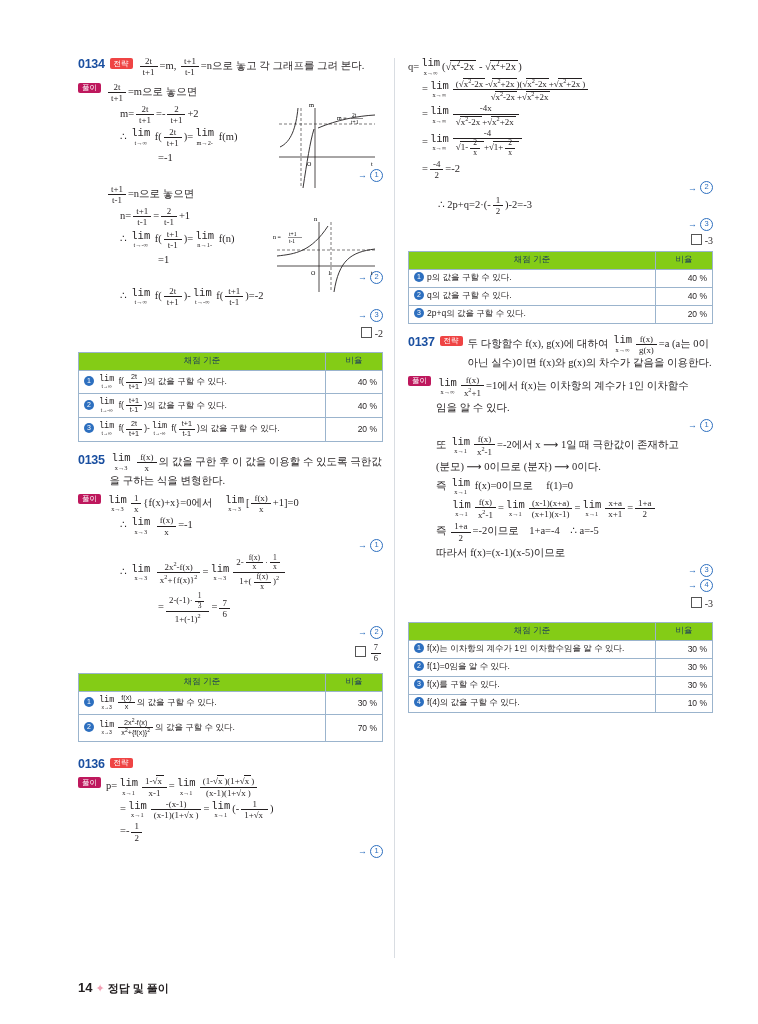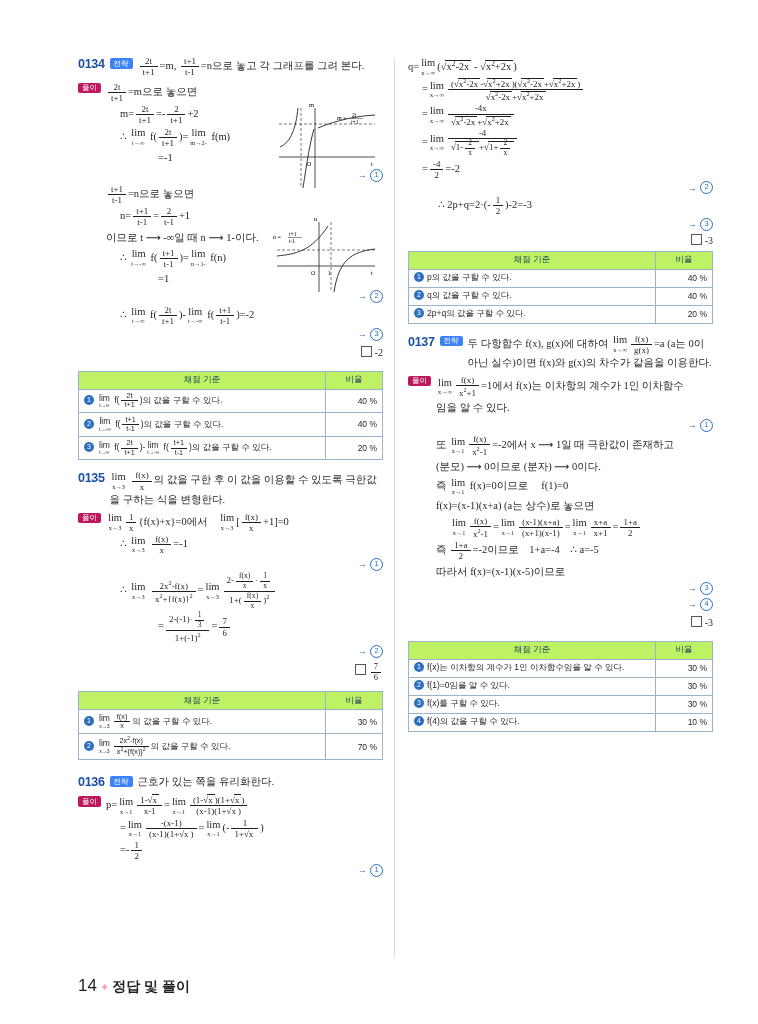--- a/index.html
+++ b/index.html
@@ -5,56 +5,56 @@
   html,body{margin:0;padding:0;background:#ffffff;}
   body{width:758px;height:1024px;position:relative;font-family:"Liberation Serif",serif;color:#231f20;}
   .page{position:absolute;left:16px;top:0;width:758px;height:1024px;overflow:hidden;}
   .col{position:absolute;top:56px;width:305px;}
   .col-left{left:62px;}
   .col-right{left:392px;}
   .divider{position:absolute;left:378px;top:58px;width:1px;height:900px;background:#d9dde2;}
   .prob{margin-bottom:4px;}
   .prob-head{display:flex;align-items:flex-start;gap:5px;line-height:1.35;}
   .pnum{color:#1a4fa0;font-weight:bold;font-size:12.5px;font-family:"Liberation Sans",sans-serif;letter-spacing:-0.3px;}
-  .tag{display:inline-block;background:#3b82f6;color:#ffffff;font-size:7.5px;font-family:"Liberation Sans",sans-serif;
+  .tag{display:inline-block;background:#ef4444;color:#ffffff;font-size:7.5px;font-family:"Liberation Sans",sans-serif;
        padding:1.5px 4px;border-radius:2px;line-height:1;position:relative;top:2px;white-space:nowrap;}
   .tag.sol{background:#be185d;}
   .ptext{font-size:10.5px;line-height:1.5;flex:1;}
   .sol-block{margin:3px 0 3px 0;display:flex;gap:5px;align-items:flex-start;}
   .sol-body{flex:1;font-size:10.5px;line-height:1.65;}
   .eq{font-size:10.5px;line-height:1.7;margin:1px 0;white-space:nowrap;}
   .indent1{padding-left:14px;}
   .indent2{padding-left:30px;}
   .indent3{padding-left:52px;}
   .stepline{display:flex;justify-content:flex-end;align-items:center;gap:3px;color:#2d6fbf;font-size:9px;
             font-family:"Liberation Sans",sans-serif;margin:1px 0;}
   .stepline .arrow{font-size:9px;}
   .badge{display:inline-block;border:1px solid #2d6fbf;color:#2d6fbf;border-radius:50%;width:11px;height:11px;
          line-height:10px;text-align:center;font-size:7.5px;}
   .ansline{text-align:right;font-size:10px;margin:3px 0 4px 0;}
   .ansbox{display:inline-block;width:9px;height:9px;border:1px solid #555;vertical-align:-1px;margin-right:3px;}
   table.rubric{border-collapse:collapse;width:100%;margin:5px 0 10px 0;font-size:8.5px;
                font-family:"Liberation Sans",sans-serif;}
-  table.rubric th{background:#bef264;border:1px solid #9bb4cd;padding:2.5px 4px;font-weight:normal;color:#1b3a5c;}
+  table.rubric th{background:#84cc16;border:1px solid #9bb4cd;padding:2.5px 4px;font-weight:normal;color:#1b3a5c;}
   table.rubric td{border:1px solid #9bb4cd;padding:2.5px 5px;color:#231f20;}
   table.rubric td.ratio{text-align:right;width:46px;}
   table.rubric th.ratio{width:46px;}
   .cnum{display:inline-block;width:10px;height:10px;border-radius:50%;background:#2d6fbf;color:#fff;
         font-size:7px;line-height:10px;text-align:center;margin-right:3px;vertical-align:1px;}
   .frac{display:inline-block;vertical-align:middle;text-align:center;font-size:0.85em;line-height:1.15;margin:0 2px;}
   .frac .num{display:block;border-bottom:1px solid #231f20;padding:0 3px;}
   .frac .den{display:block;padding:0 3px;}
   .lim{display:inline-block;text-align:center;vertical-align:middle;line-height:1;margin:0 2px;}
-  .lim .l{display:block;font-style:normal;font-size:1em;}
+  .lim .l{display:block;font-style:normal;font-size:1em;font-family:Liberation Mono, monospace;}
   .lim .sub{display:block;font-size:0.6em;margin-top:1px;}
   .sqrt{border-top:1px solid #231f20;padding:0 2px 0 1px;margin-left:-1px;font-family:Liberation Serif, serif;}
   .footer{position:absolute;left:62px;bottom:28px;font-family:"Liberation Sans",sans-serif;font-size:11px;color:#231f20;}
-  .footer .pg{font-weight:normal;font-size:17px;}
+  .footer .pg{font-weight:bold;font-size:13px;}
   .footer .star{color:#f2a0b4;margin:0 3px;}
-  .footer .ft{font-size:14px;font-weight:bold;}
+  .footer .ft{font-size:11px;font-weight:bold;}
   sup{font-size:0.7em;vertical-align:super;}
 </style>
 </head>
 <body>
 
 <div class="page">
 
   <div class="divider"></div>
 
   <div class="col col-left">
@@ -75,21 +75,20 @@
           <div class="eq"><span class="frac"><span class="num">2t</span><span class="den">t+1</span></span>=m으로 놓으면</div>
           <div class="eq indent1">m=<span class="frac"><span class="num">2t</span><span class="den">t+1</span></span>=-<span class="frac"><span class="num">2</span><span class="den">t+1</span></span>+2</div>
           <div class="eq indent1">∴ <span class="lim"><span class="l">lim</span><span class="sub">t→∞</span></span> f(<span class="frac"><span class="num">2t</span><span class="den">t+1</span></span>)=<span class="lim"><span class="l">lim</span><span class="sub">m→2-</span></span> f(m)</div>
           <div class="eq indent3">=-1</div>
           <div class="stepline">
               <span class="arrow">→</span>
               <span class="badge">1</span>
             </div>
           <div class="eq"><span class="frac"><span class="num">t+1</span><span class="den">t-1</span></span>=n으로 놓으면</div>
           <div class="eq indent1">n=<span class="frac"><span class="num">t+1</span><span class="den">t-1</span></span>=<span class="frac"><span class="num">2</span><span class="den">t-1</span></span>+1</div>
-          <div class="eq">이므로 t ⟶ -∞일 때 n ⟶ 1-이다.</div>
           <div class="eq indent1">∴ <span class="lim"><span class="l">lim</span><span class="sub">t→-∞</span></span> f(<span class="frac"><span class="num">t+1</span><span class="den">t-1</span></span>)=<span class="lim"><span class="l">lim</span><span class="sub">n→1-</span></span> f(n)</div>
           <div class="eq indent3">=1</div>
           <div class="stepline">
               <span class="arrow">→</span>
               <span class="badge">2</span>
             </div>
           <div class="eq indent1">∴ <span class="lim"><span class="l">lim</span><span class="sub">t→∞</span></span> f(<span class="frac"><span class="num">2t</span><span class="den">t+1</span></span>)-<span class="lim"><span class="l">lim</span><span class="sub">t→-∞</span></span> f(<span class="frac"><span class="num">t+1</span><span class="den">t-1</span></span>)=-2</div>
           <div class="stepline">
               <span class="arrow">→</span>
               <span class="badge">3</span>
@@ -163,21 +162,20 @@
           <td class="ratio">70 %</td>
             </tr>
       </tbody>
         </table>
     </div>
 
     <div class="prob" style="margin-top:14px;">
       <div class="prob-head">
         <span class="pnum">0136</span>
         <span class="tag">전략</span>
-        <span class="ptext">근호가 있는 쪽을 유리화한다.</span>
       </div>
       <div class="sol-block">
         <span class="tag sol">풀이</span>
         <div class="sol-body">
           <div class="eq">p=<span class="lim"><span class="l">lim</span><span class="sub">x→1</span></span><span class="frac"><span class="num">1-√<span class="sqrt">x</span></span><span class="den">x-1</span></span>=<span class="lim"><span class="l">lim</span><span class="sub">x→1</span></span><span class="frac"><span class="num">(1-√<span class="sqrt">x</span>)(1+√<span class="sqrt">x</span>)</span><span class="den">(x-1)(1+√<span class="sqrt">x</span>)</span></span></div>
           <div class="eq indent1">=<span class="lim"><span class="l">lim</span><span class="sub">x→1</span></span><span class="frac"><span class="num">-(x-1)</span><span class="den">(x-1)(1+√<span class="sqrt">x</span>)</span></span>=<span class="lim"><span class="l">lim</span><span class="sub">x→1</span></span>(-<span class="frac"><span class="num">1</span><span class="den">1+√<span class="sqrt">x</span></span></span>)</div>
           <div class="eq indent1">=-<span class="frac"><span class="num">1</span><span class="den">2</span></span></div>
           <div class="stepline">
               <span class="arrow">→</span>
               <span class="badge">1</span>
@@ -243,21 +241,20 @@
         <div class="sol-body">
           <div class="eq"><span class="lim"><span class="l">lim</span><span class="sub">x→∞</span></span><span class="frac"><span class="num">f(x)</span><span class="den">x<sup>2</sup>+1</span></span>=1에서 f(x)는 이차항의 계수가 1인 이차함수</div>
           <div class="eq">임을 알 수 있다.</div>
           <div class="stepline">
               <span class="arrow">→</span>
               <span class="badge">1</span>
             </div>
           <div class="eq">또 <span class="lim"><span class="l">lim</span><span class="sub">x→1</span></span><span class="frac"><span class="num">f(x)</span><span class="den">x<sup>2</sup>-1</span></span>=-2에서 x ⟶ 1일 때 극한값이 존재하고</div>
           <div class="eq">(분모) ⟶ 0이므로 (분자) ⟶ 0이다.</div>
           <div class="eq">즉 <span class="lim"><span class="l">lim</span><span class="sub">x→1</span></span> f(x)=0이므로 &nbsp;&nbsp;&nbsp; f(1)=0</div>
-          <div class="eq">f(x)=(x-1)(x+a) (a는 상수)로 놓으면</div>
           <div class="eq indent1"><span class="lim"><span class="l">lim</span><span class="sub">x→1</span></span><span class="frac"><span class="num">f(x)</span><span class="den">x<sup>2</sup>-1</span></span>=<span class="lim"><span class="l">lim</span><span class="sub">x→1</span></span><span class="frac"><span class="num">(x-1)(x+a)</span><span class="den">(x+1)(x-1)</span></span>=<span class="lim"><span class="l">lim</span><span class="sub">x→1</span></span><span class="frac"><span class="num">x+a</span><span class="den">x+1</span></span>=<span class="frac"><span class="num">1+a</span><span class="den">2</span></span></div>
           <div class="eq">즉 <span class="frac"><span class="num">1+a</span><span class="den">2</span></span>=-2이므로 &nbsp;&nbsp; 1+a=-4 &nbsp;&nbsp; ∴ a=-5</div>
           <div class="eq">따라서 f(x)=(x-1)(x-5)이므로</div>
           <div class="stepline">
               <span class="arrow">→</span>
               <span class="badge">3</span>
             </div>
           <div class="stepline">
               <span class="arrow">→</span>
               <span class="badge">4</span>

